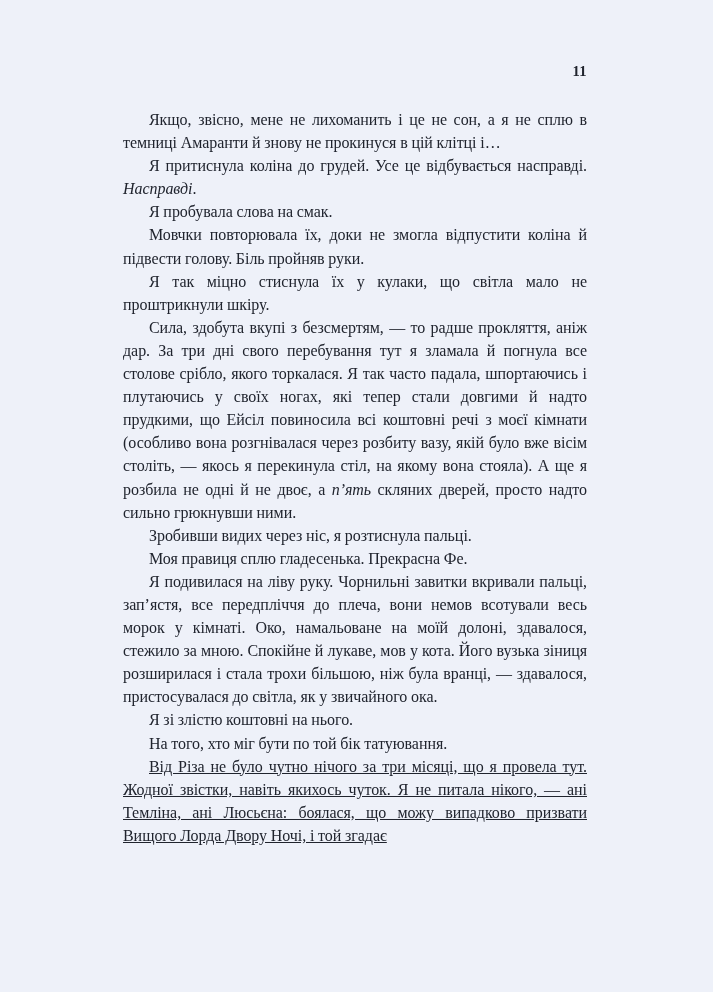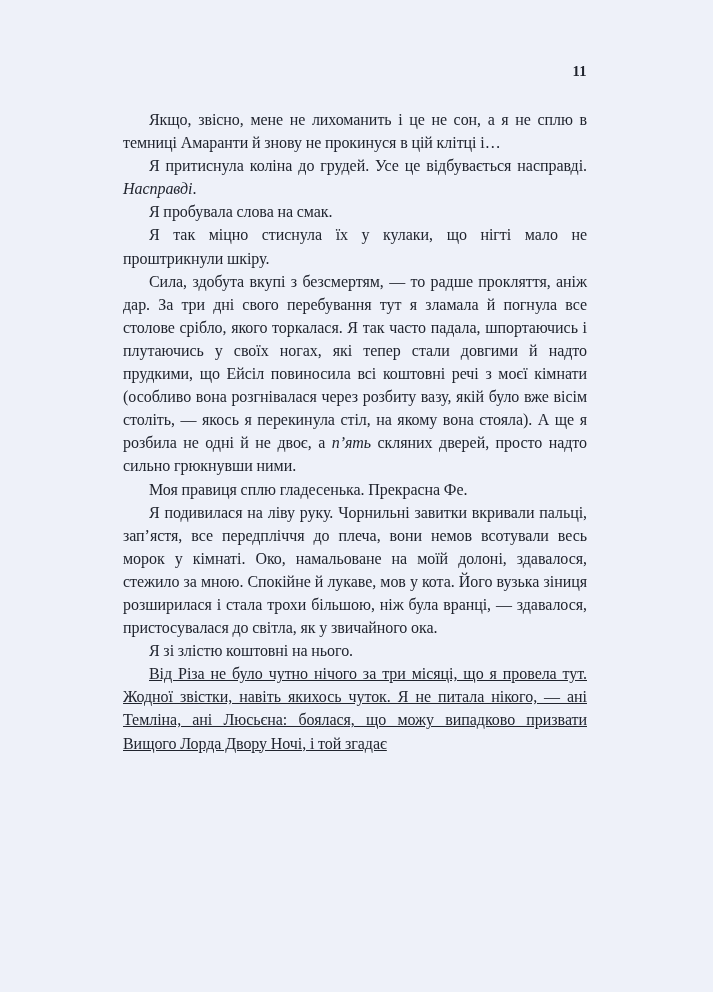--- a/index.html
+++ b/index.html
@@ -82,30 +82,33 @@
   </div>
 
   <div class="textblock">
 
     <p class="para">Якщо, звісно, мене не лихоманить і це не сон, а я не сплю в темниці Амаранти й знову не прокинуся в цій клітці і…</p>
 
     <p class="para"><span>Я притиснула коліна до грудей. Усе це відбувається насправді. </span><em>Насправді</em><span>.</span></p>
 
     <p class="para">Я пробувала слова на смак.</p>
 
+    <p class="para">Мовчки повторювала їх, доки не змогла відпустити коліна й підвести голову. Біль пройняв руки.</p>
 
-    <p class="para">Я так міцно стиснула їх у кулаки, що нігті мало не проштрикнули шкіру.</p>
+    <p class="para">Я так міцно стиснула їх у кулаки, що світла мало не проштрикнули шкіру.</p>
 
     <p class="para"><span>Сила, здобута вкупі з безсмертям, — то радше прокляття, аніж дар. За три дні свого перебування тут я зламала й погнула все столове срібло, якого торкалася. Я так часто падала, шпортаючись і плутаючись у своїх ногах, які тепер стали довгими й надто прудкими, що Ейсіл повиносила всі коштовні речі з моєї кімнати (особливо вона розгнівалася через розбиту вазу, якій було вже вісім століть, — якось я перекинула стіл, на якому вона стояла). А ще я розбила не одні й не двоє, а </span><em>п’ять</em><span> скляних дверей, просто надто сильно грюкнувши ними.</span></p>
 
+    <p class="para">Зробивши видих через ніс, я розтиснула пальці.</p>
 
     <p class="para">Моя правиця сплю гладесенька. Прекрасна Фе.</p>
 
     <p class="para">Я подивилася на ліву руку. Чорнильні завитки вкривали пальці, зап’ястя, все передпліччя до плеча, вони немов всотували весь морок у кімнаті. Око, намальоване на моїй долоні, здавалося, стежило за мною. Спокійне й лукаве, мов у кота. Його вузька зіниця розширилася і стала трохи більшою, ніж була вранці, — здавалося, пристосувалася до світла, як у звичайного ока.</p>
 
     <p class="para">Я зі злістю коштовні на нього.</p>
 
+    <p class="para">На того, хто міг бути по той бік татуювання.</p>
 
     <p class="para is-continued">Від Різа не було чутно нічого за три місяці, що я провела тут. Жодної звістки, навіть якихось чуток. Я не питала нікого, — ані Темліна, ані Люсьєна: боялася, що можу випадково призвати Вищого Лорда Двору Ночі, і той згадає</p>
 
   </div>
 
 </div>
 
 </body></html>

